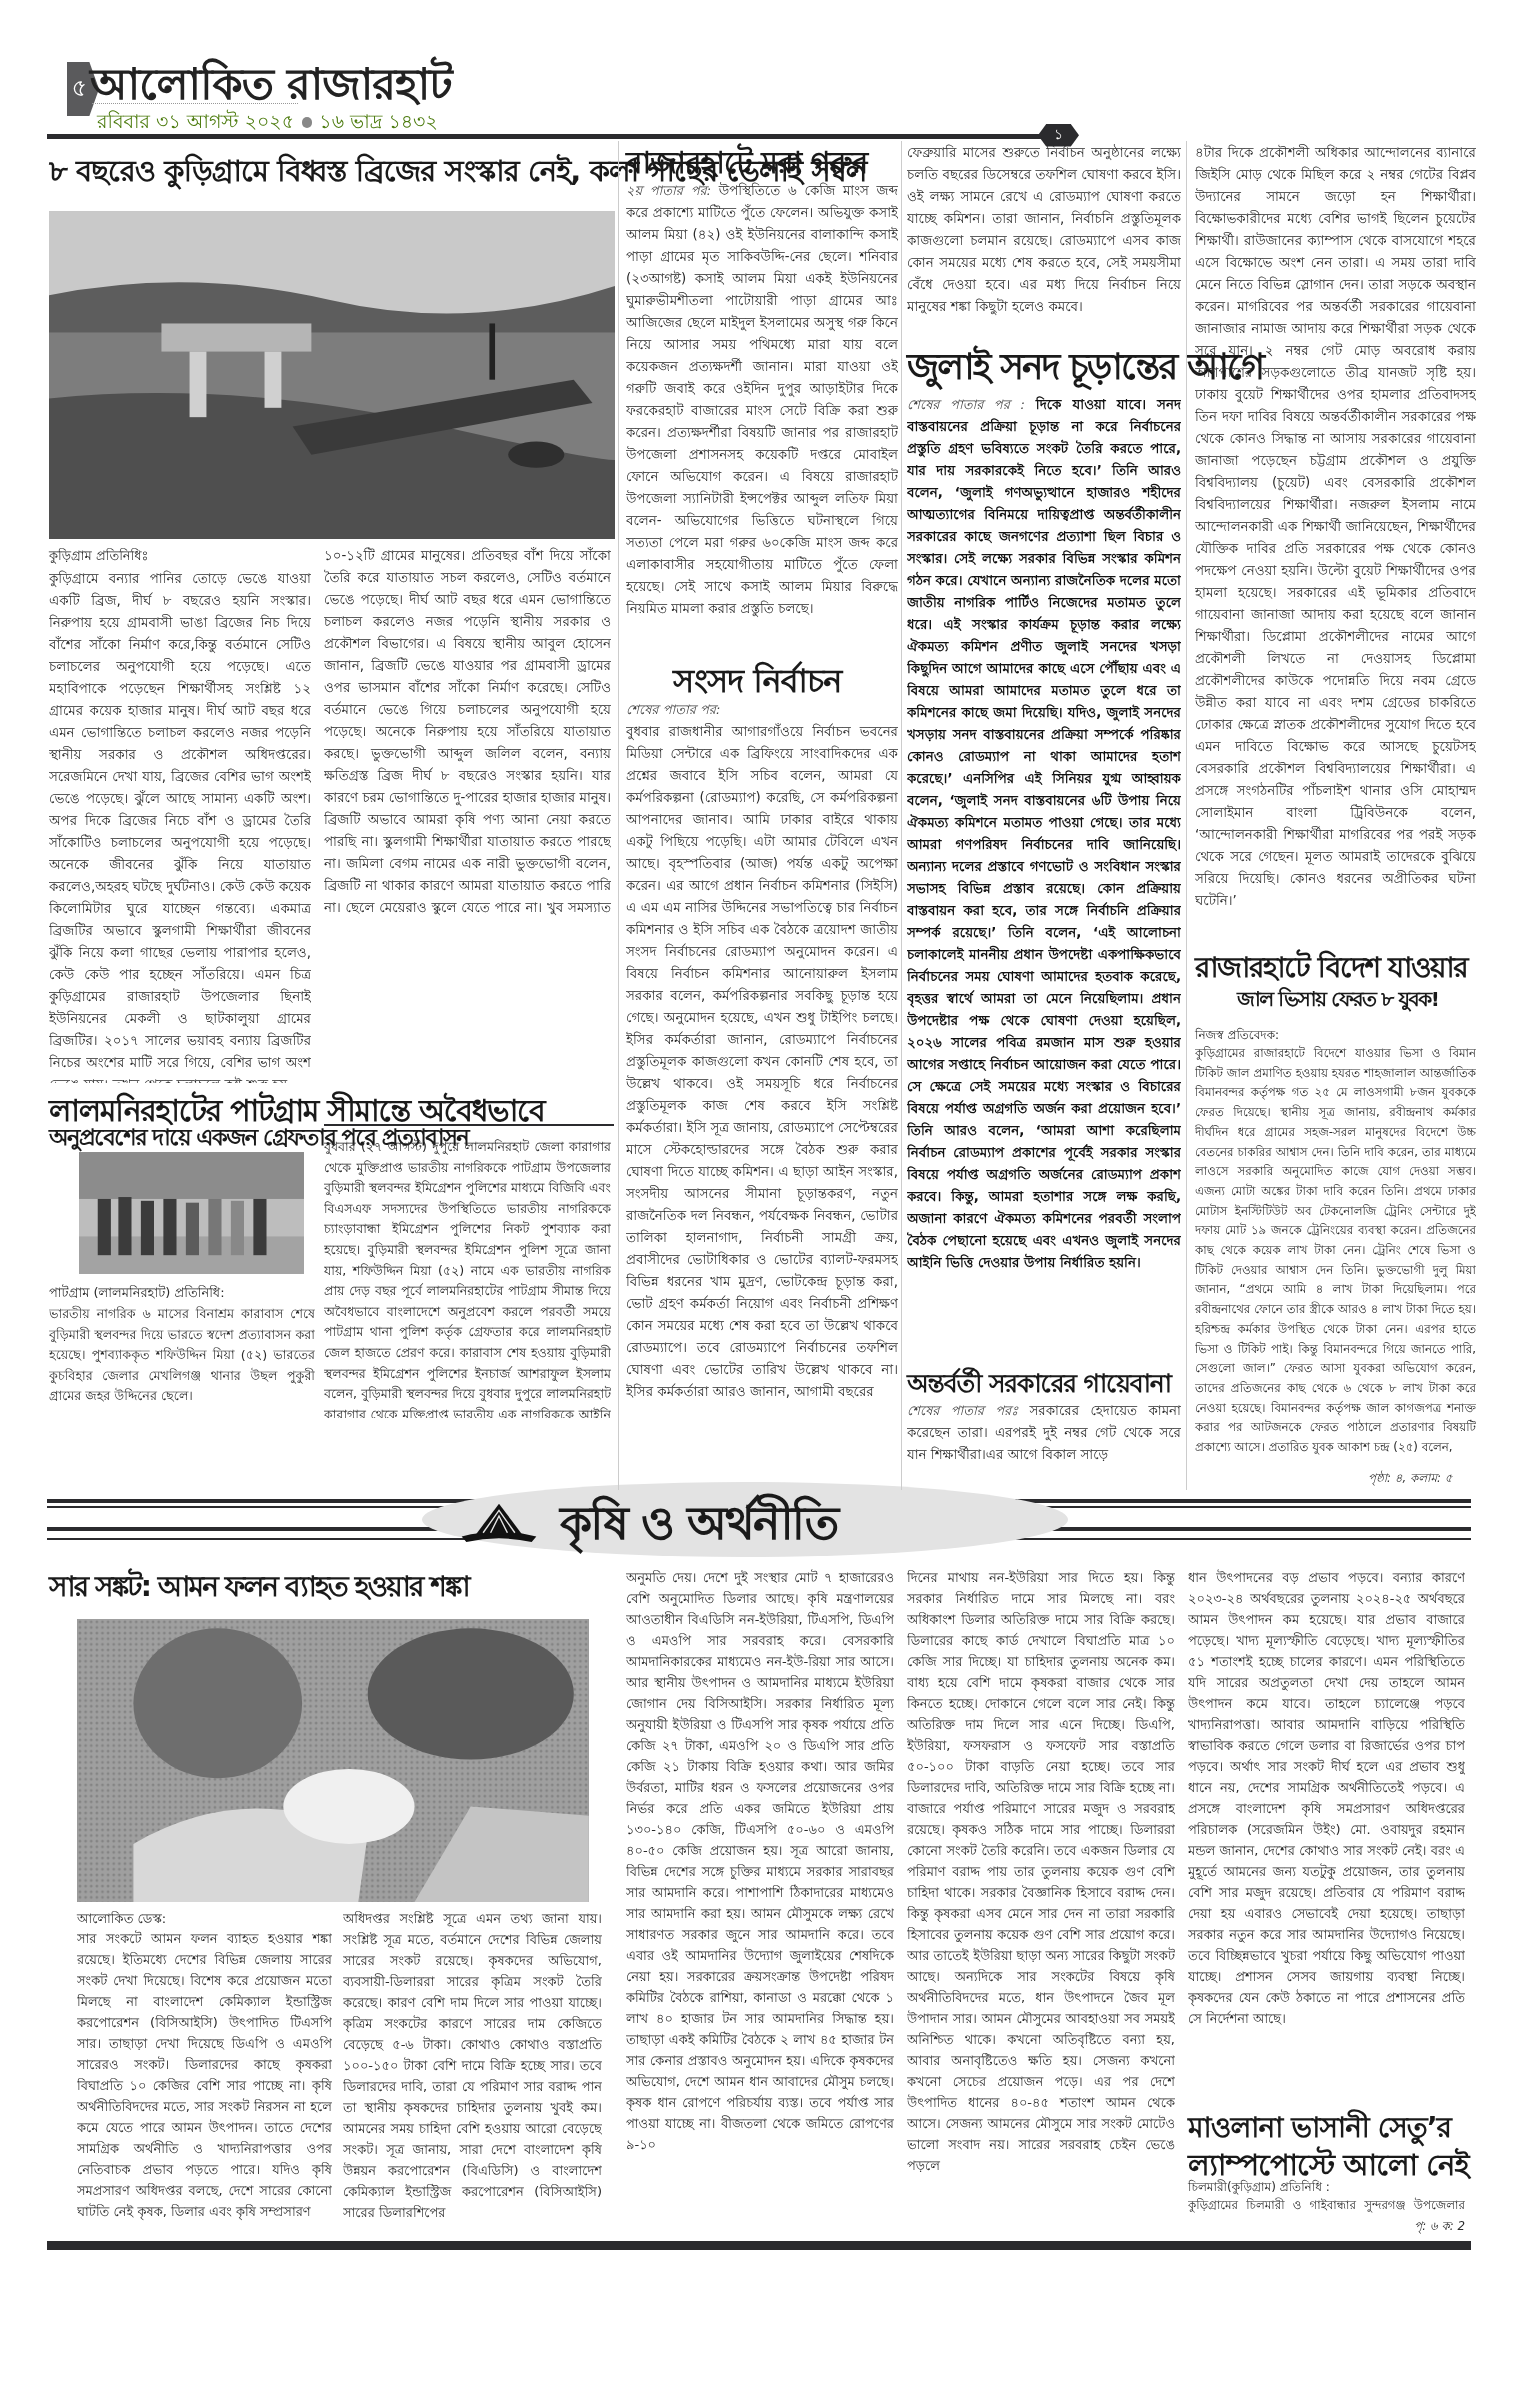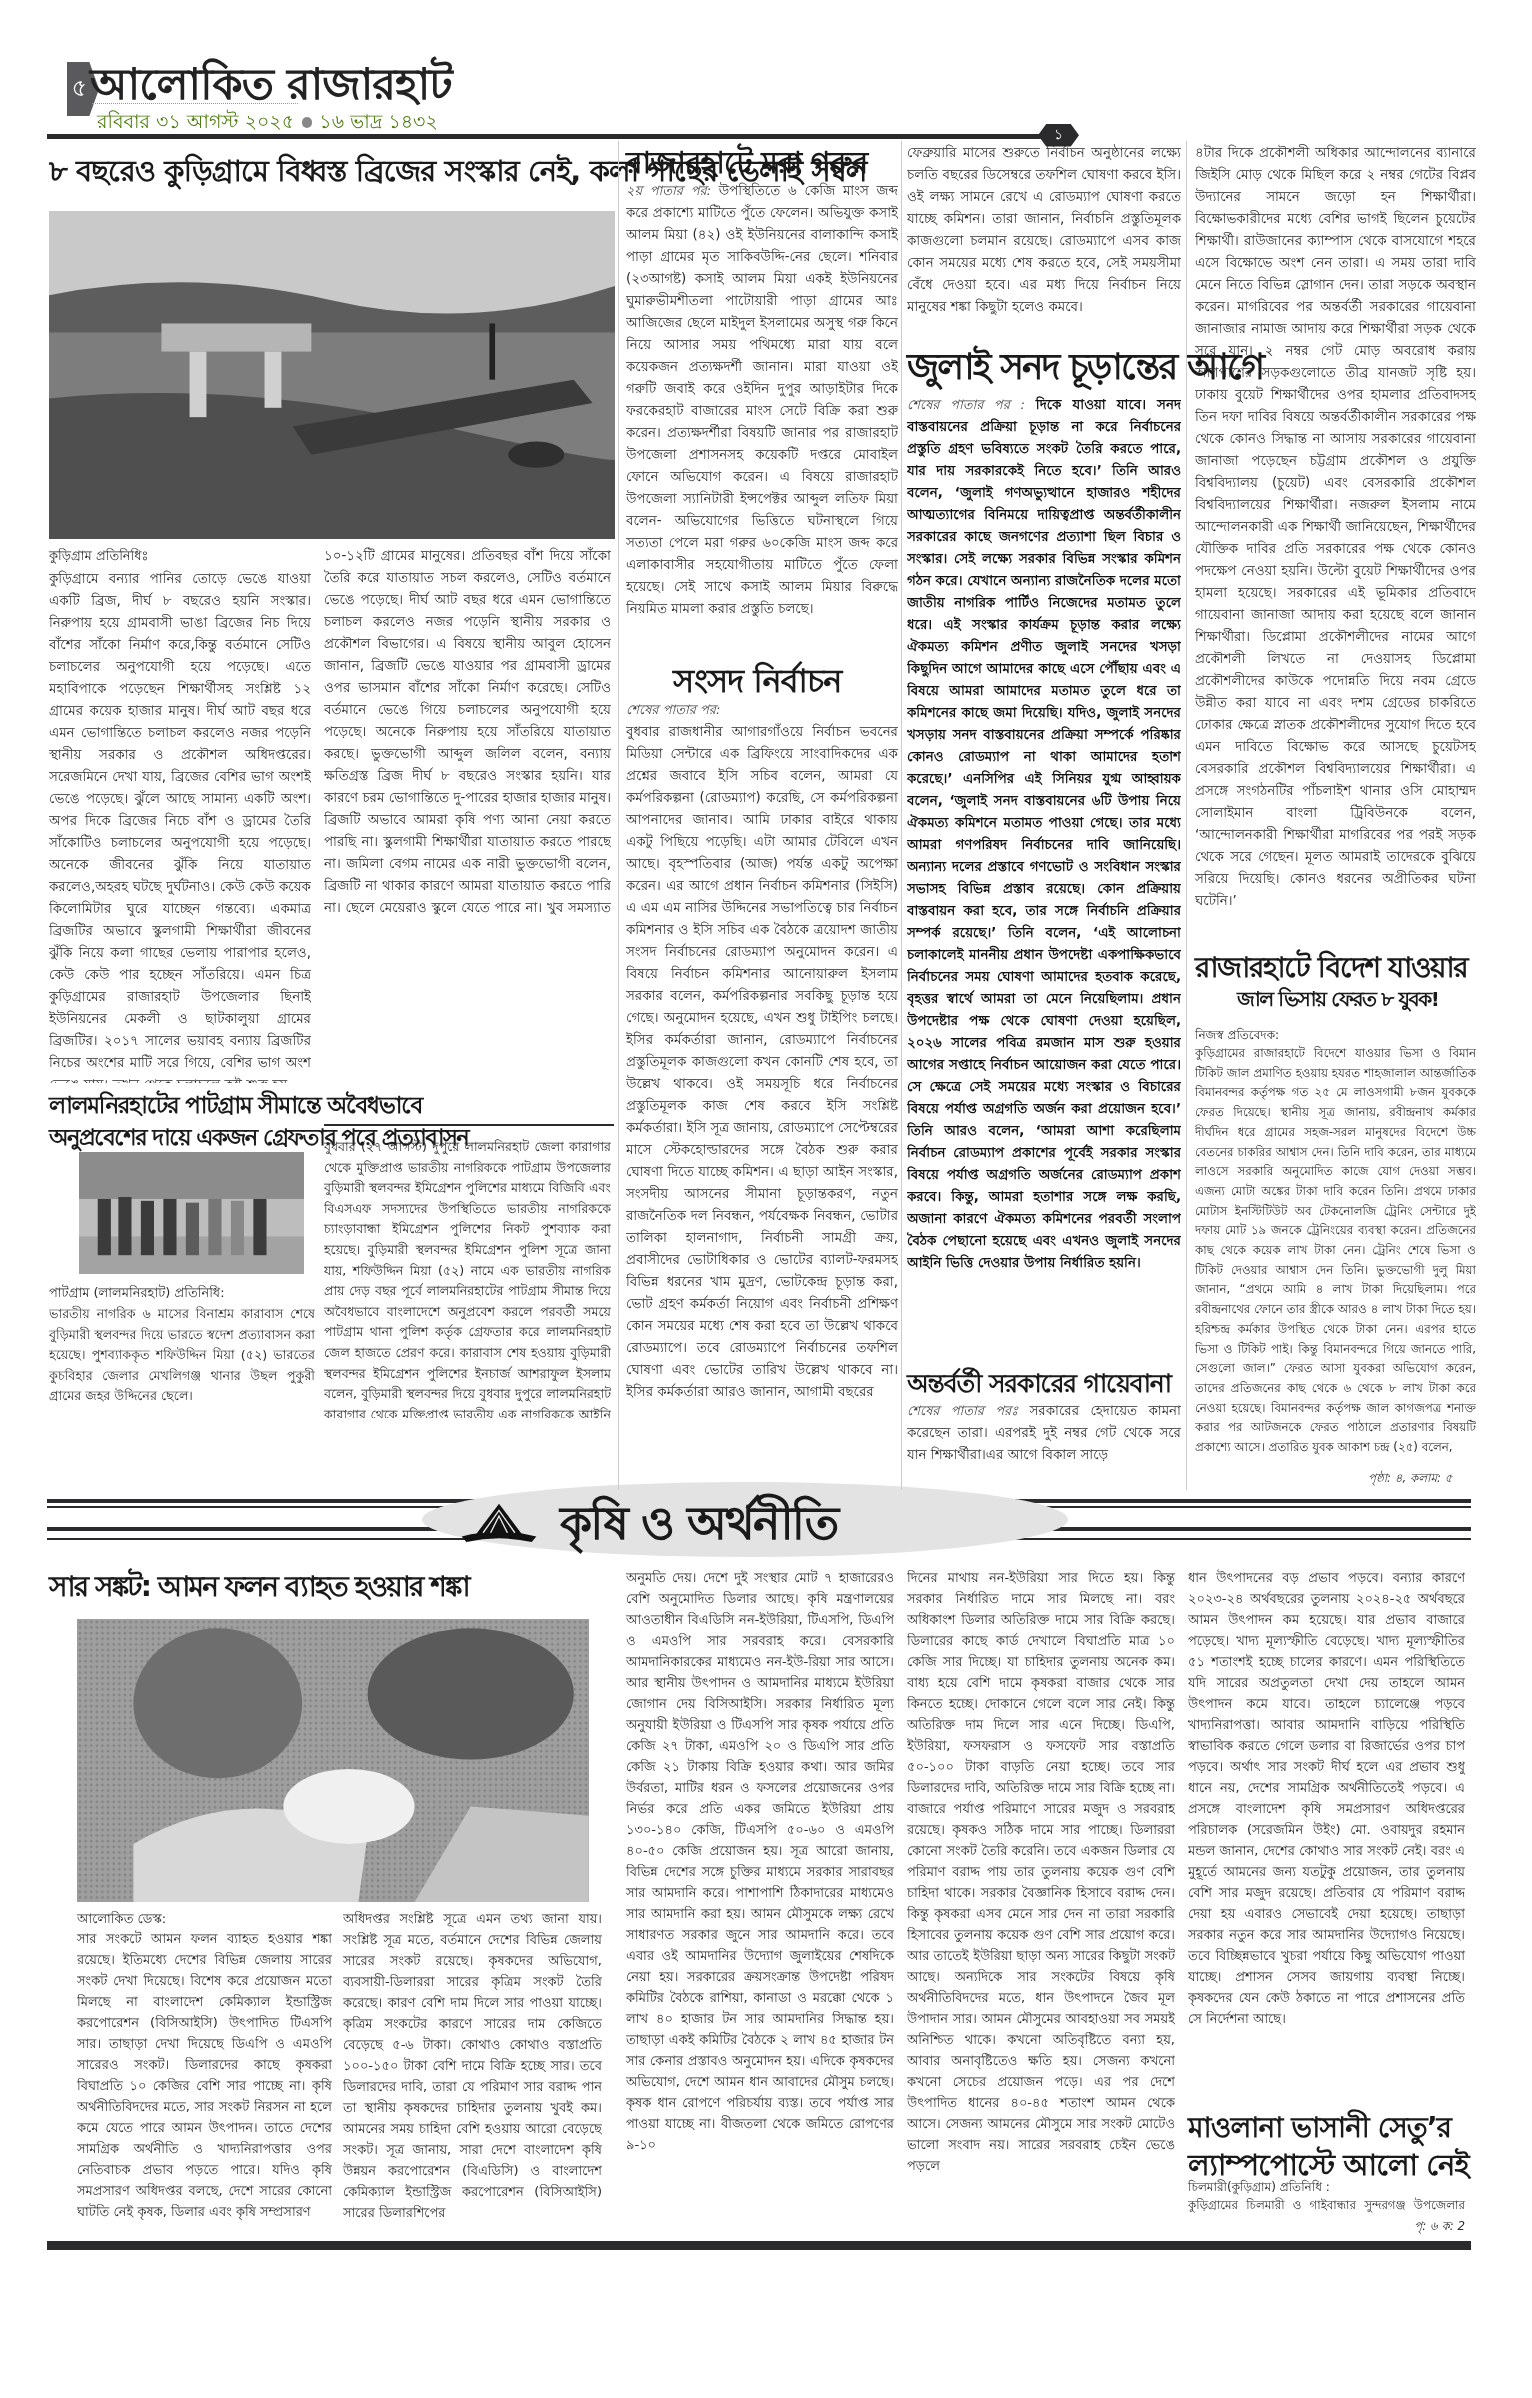--- a/index.html
+++ b/index.html
@@ -51,21 +51,21 @@
     <ellipse cx="520" cy="260" rx="30" ry="14" fill="#2f2f2f"></ellipse>
     <rect x="470" y="120" width="6" height="60" fill="#222"></rect>
   </svg>
 </div>
 <div class="abs byline" style="left:49px;top:545px;">কুড়িগ্রাম প্রতিনিধিঃ</div>
 <div class="abs txt" style="left:49px;top:568px;width:262px;height:515px;overflow:hidden;">কুড়িগ্রামে বন্যার পানির তোড়ে ভেঙে যাওয়া একটি ব্রিজ, দীর্ঘ ৮ বছরেও হয়নি সংস্কার। নিরুপায় হয়ে গ্রামবাসী ভাঙা ব্রিজের নিচ দিয়ে বাঁশের সাঁকো নির্মাণ করে,কিন্তু বর্তমানে সেটিও চলাচলের অনুপযোগী হয়ে পড়েছে। এতে মহাবিপাকে পড়েছেন শিক্ষার্থীসহ সংশ্লিষ্ট ১২ গ্রামের কয়েক হাজার মানুষ। দীর্ঘ আট বছর ধরে এমন ভোগান্তিতে চলাচল করলেও নজর পড়েনি স্থানীয় সরকার ও প্রকৌশল অধিদপ্তরের। সরেজমিনে দেখা যায়, ব্রিজের বেশির ভাগ অংশই ভেঙে পড়েছে। ঝুঁলে আছে সামান্য একটি অংশ। অপর দিকে ব্রিজের নিচে বাঁশ ও ড্রামের তৈরি সাঁকোটিও চলাচলের অনুপযোগী হয়ে পড়েছে। অনেকে জীবনের ঝুঁকি নিয়ে যাতায়াত করলেও,অহরহ ঘটছে দুর্ঘটনাও। কেউ কেউ কয়েক কিলোমিটার ঘুরে যাচ্ছেন গন্তব্যে। একমাত্র ব্রিজটির অভাবে স্কুলগামী শিক্ষার্থীরা জীবনের ঝুঁকি নিয়ে কলা গাছের ভেলায় পারাপার হলেও, কেউ কেউ পার হচ্ছেন সাঁতরিয়ে। এমন চিত্র কুড়িগ্রামের রাজারহাট উপজেলার ছিনাই ইউনিয়নের মেকলী ও ছাটকালুয়া গ্রামের ব্রিজটির। ২০১৭ সালের ভয়াবহ বন্যায় ব্রিজটির নিচের অংশের মাটি সরে গিয়ে, বেশির ভাগ অংশ ভেঙে যায়। তখন থেকে চলাচলে কষ্ট শুরু হয়</div>
 <div class="abs txt" style="left:324px;top:545px;width:287px;height:375px;overflow:hidden;">১০-১২টি গ্রামের মানুষের। প্রতিবছর বাঁশ দিয়ে সাঁকো তৈরি করে যাতায়াত সচল করলেও, সেটিও বর্তমানে ভেঙে পড়েছে। দীর্ঘ আট বছর ধরে এমন ভোগান্তিতে চলাচল করলেও নজর পড়েনি স্থানীয় সরকার ও প্রকৌশল বিভাগের। এ বিষয়ে স্থানীয় আবুল হোসেন জানান, ব্রিজটি ভেঙে যাওয়ার পর গ্রামবাসী ড্রামের ওপর ভাসমান বাঁশের সাঁকো নির্মাণ করেছে। সেটিও বর্তমানে ভেঙে গিয়ে চলাচলের অনুপযোগী হয়ে পড়েছে। অনেকে নিরুপায় হয়ে সাঁতরিয়ে যাতায়াত করছে। ভুক্তভোগী আব্দুল জলিল বলেন, বন্যায় ক্ষতিগ্রস্ত ব্রিজ দীর্ঘ ৮ বছরেও সংস্কার হয়নি। যার কারণে চরম ভোগান্তিতে দু-পারের হাজার হাজার মানুষ। ব্রিজটি অভাবে আমরা কৃষি পণ্য আনা নেয়া করতে পারছি না। স্কুলগামী শিক্ষার্থীরা যাতায়াত করতে পারছে না। জমিলা বেগম নামের এক নারী ভুক্তভোগী বলেন, ব্রিজটি না থাকার কারণে আমরা যাতায়াত করতে পারি না। ছেলে মেয়েরাও স্কুলে যেতে পারে না। খুব সমস্যাত আছি আমরা। কুড়িগ্রাম স্থানীয় সরকার ও প্রকৌশল বিভাগের নির্বাহী প্রকৌশলী মোঃ ইউনুস আলী বিশ্বাস বলেন, ওই এলাকার ক্ষতিগ্রস্ত ৪০ মিটার দৈর্ঘ্যের ব্রিজটি সরেজমিন পরিদর্শন করা হয়েছে। দ্রুত সময়ের মধ্যে সংস্কারের প্রস্থাপনা পাঠানো হবে।</div>
 
 <div class="abs rule" style="left:324px;top:1124px;width:290px;height:1.9px;"></div>
 
-<div class="abs hl" style="left:49px;top:1087px;font-size:23px;letter-spacing:-1.3px;text-align:center;">লালমনিরহাটের পাটগ্রাম সীমান্তে অবৈধভাবে</div>
+<div class="abs hl" style="left:49px;top:1087px;font-size:30px;letter-spacing:-1.3px;text-align:center;">লালমনিরহাটের পাটগ্রাম সীমান্তে অবৈধভাবে</div>
 <div class="abs hl" style="left:49px;top:1120px;font-size:22.5px;letter-spacing:-1.5px;">অনুপ্রবেশের দায়ে একজন গ্রেফতার পরে প্রত্যাবাসন</div>
 <div class="abs photo" style="left:79px;top:1152px;width:225px;height:122px;">
   <svg width="225" height="122" viewBox="0 0 240 130">
     <rect width="240" height="130" fill="#bdbdbd"></rect>
     <rect y="0" width="240" height="50" fill="#8c8c8c"></rect>
     <rect y="90" width="240" height="40" fill="#a3a3a3"></rect>
     <g fill="#3b3b3b">
       <rect x="20" y="50" width="14" height="60"></rect>
         <rect x="42" y="48" width="14" height="62"></rect>
       <rect x="66" y="52" width="14" height="58"></rect>

